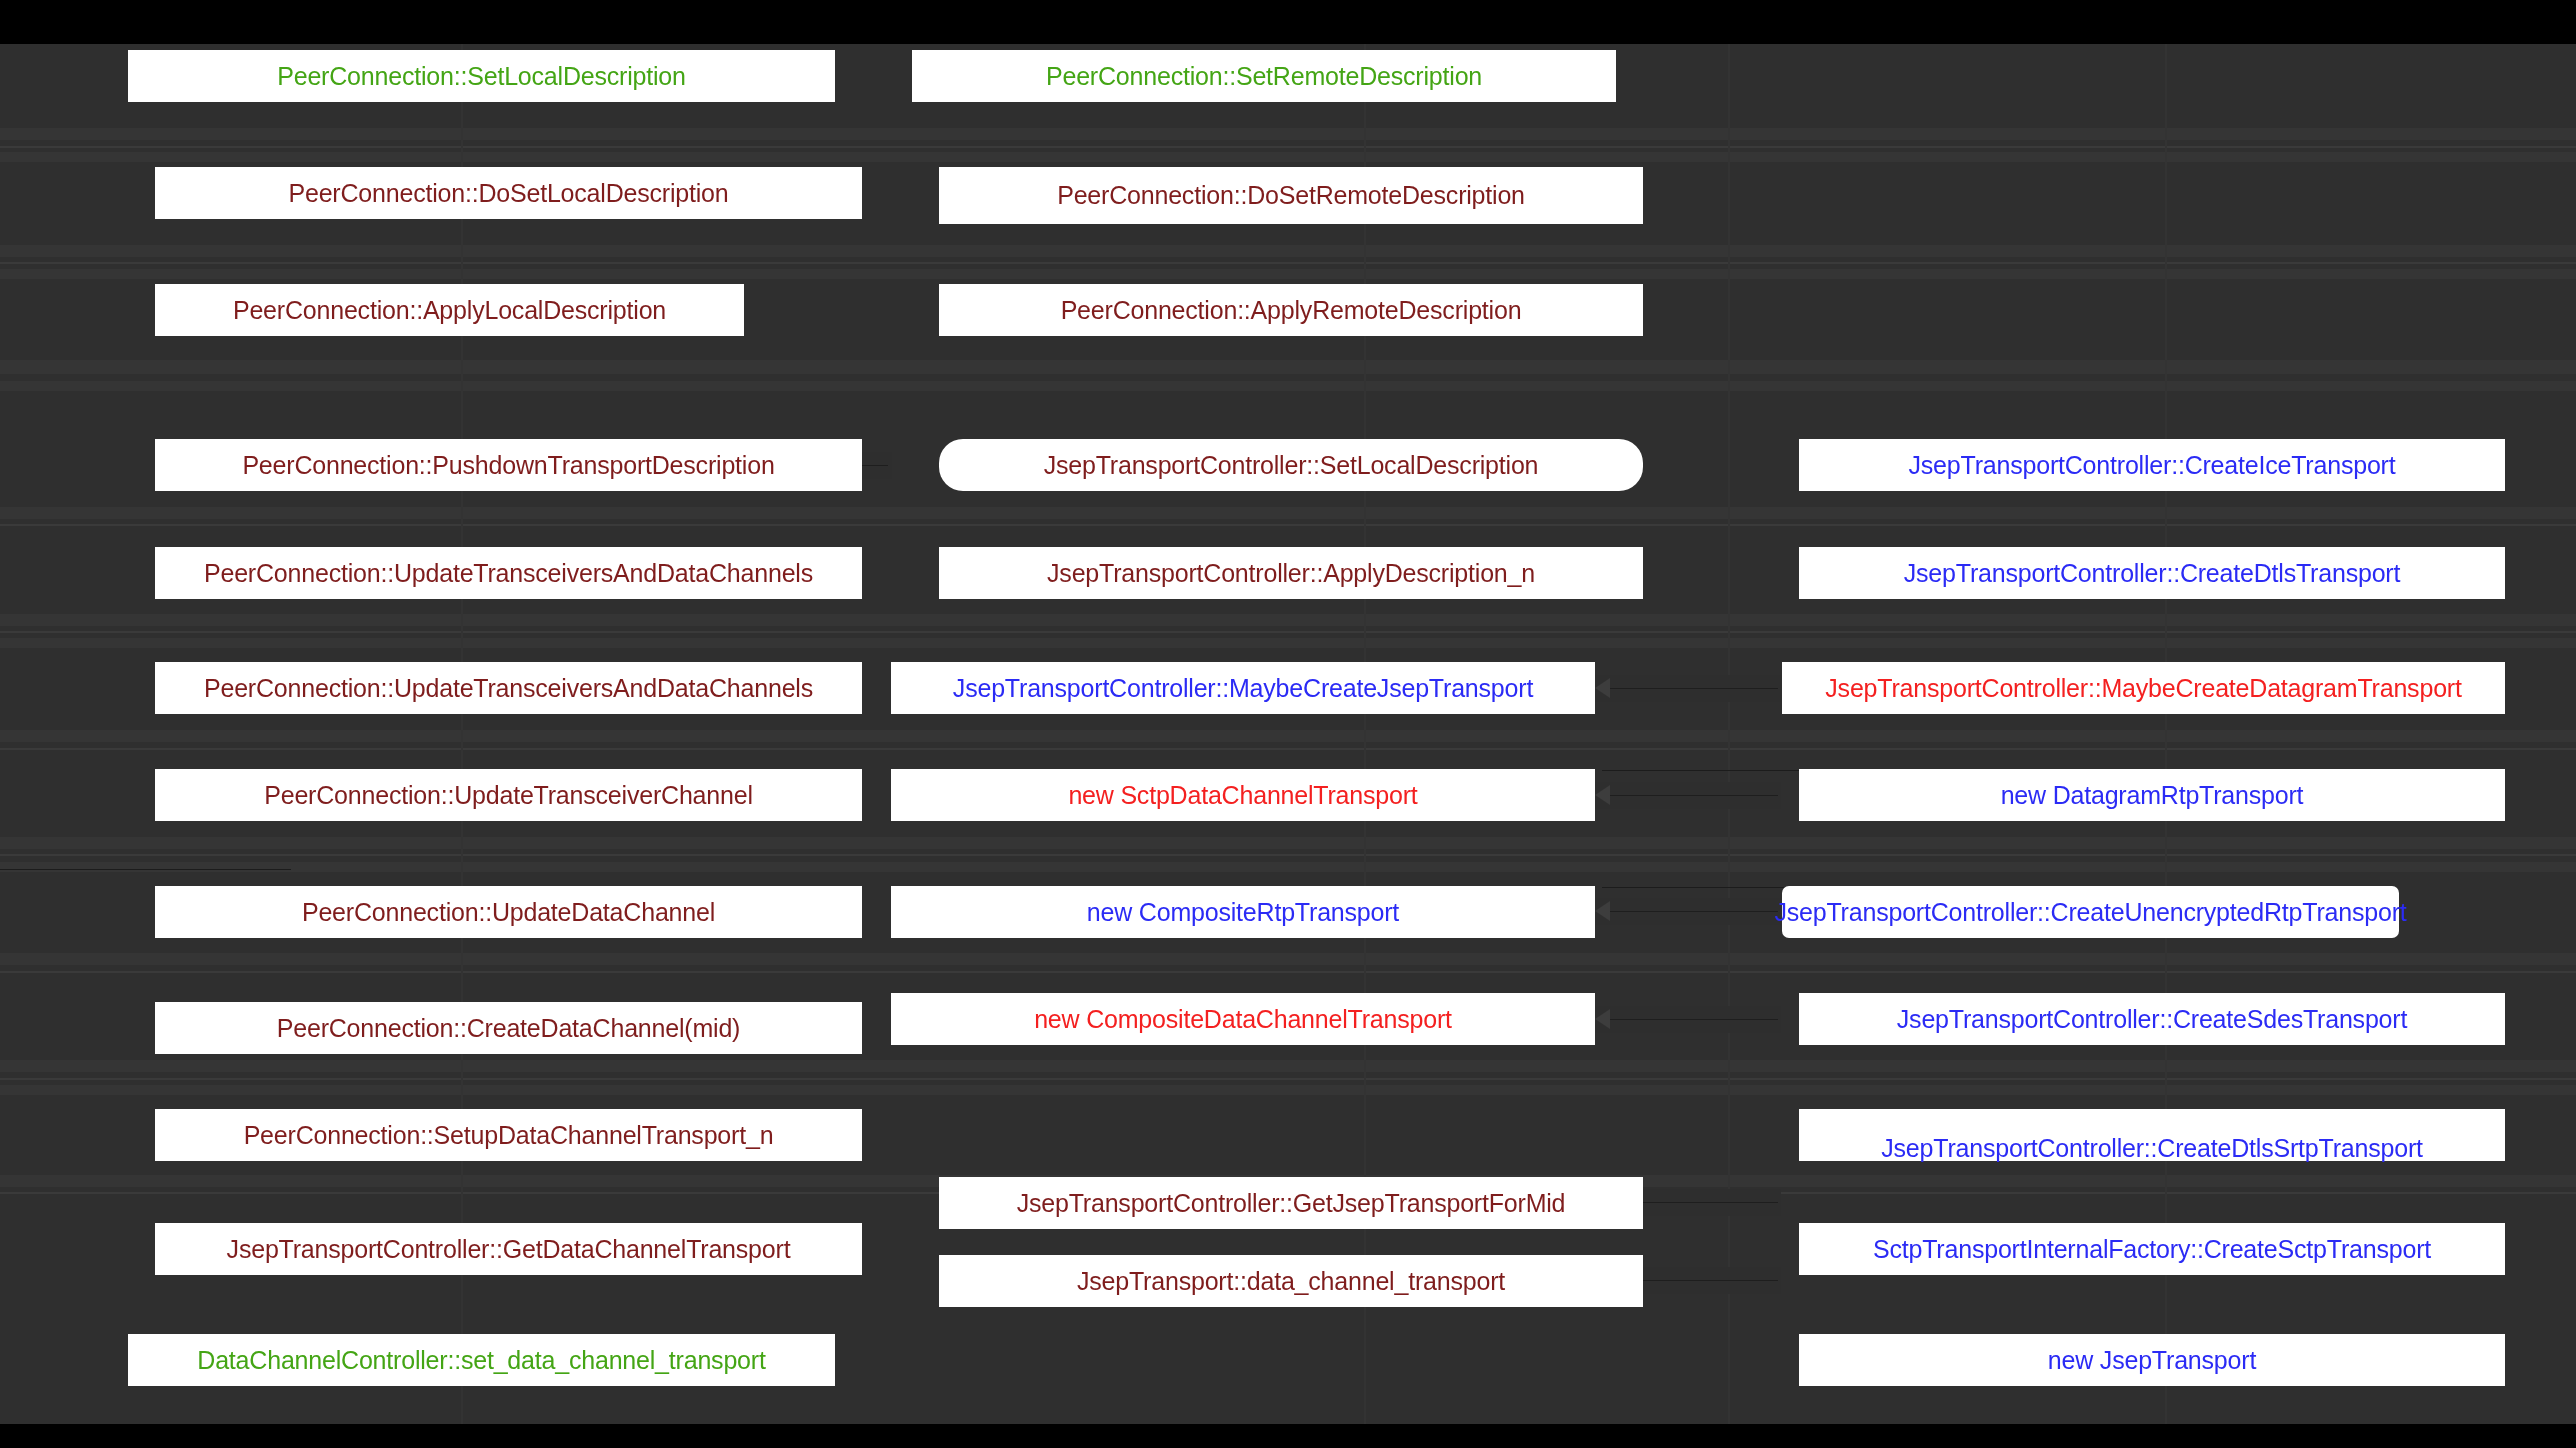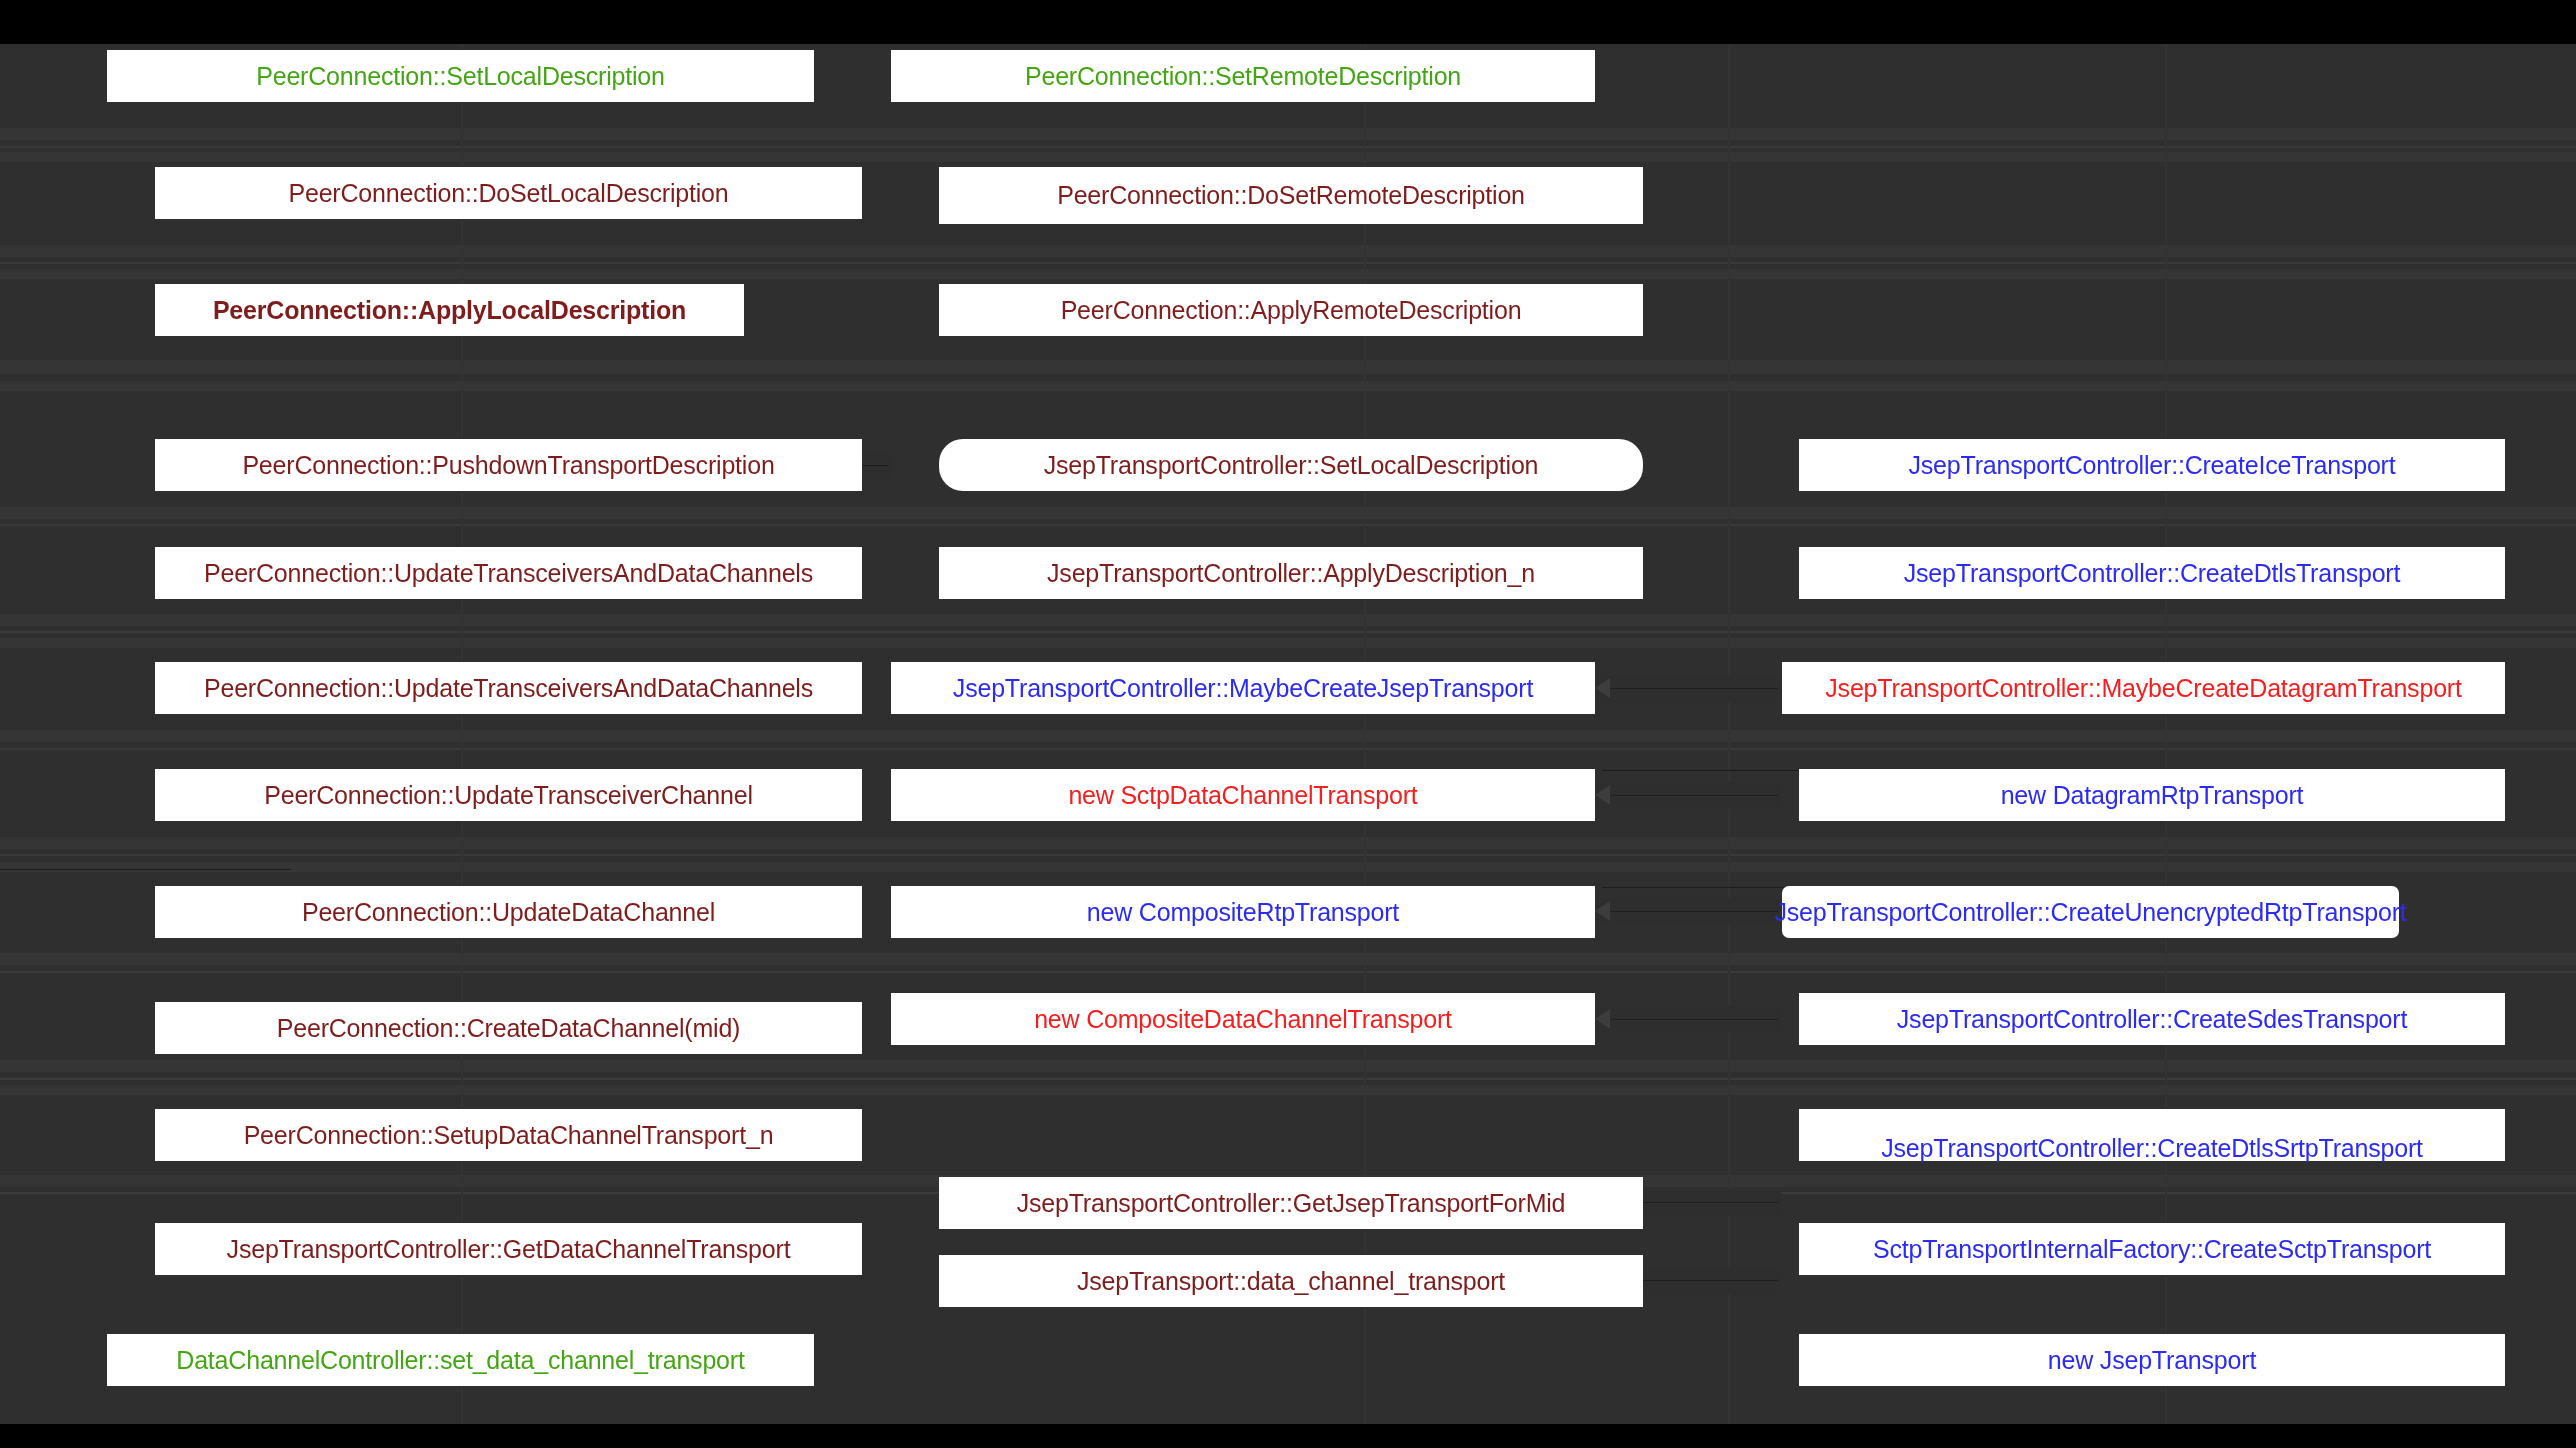--- a/index.html
+++ b/index.html
@@ -62,21 +62,21 @@
     display: flex;
     align-items: center;
     justify-content: center;
     box-sizing: border-box;
     font-size: 25px;
     line-height: 1;
     letter-spacing: -0.2px;
     white-space: nowrap;
     color: #3a3a3a;
   }
-  .node.green  { color: #44a515; }
+  .node.green  { color: #44a515; margin-left: 21px; }
   .node.blue   { color: #2b2bf5; }
   .node.red    { color: #f42020; }
   .node.black  { color: #7f1d1d; margin-left: 48px; }
 
   
   .conn {
     position: absolute;
     pointer-events: none;
   }
   .conn .stem {
@@ -178,21 +178,21 @@
       </div>
     </div>
 
   <div id="col1">
       <div class="node green" style="left: 107px; top: 50px; width: 707px; height: 52px;">
         <span>PeerConnection::SetLocalDescription</span>
       </div>
       <div class="node black" style="left: 107px; top: 167px; width: 707px; height: 52px;">
         <span>PeerConnection::DoSetLocalDescription</span>
       </div>
-      <div class="node black" style="left: 107px; top: 284px; width: 589px; height: 52px; font-weight: bold;">
+      <div class="node black" style="left: 107px; top: 284px; width: 589px; height: 52px;">
         <span>PeerConnection::ApplyLocalDescription</span>
       </div>
       <div class="node black" style="left: 107px; top: 439px; width: 707px; height: 52px;">
         <span>PeerConnection::PushdownTransportDescription</span>
       </div>
       <div class="node black" style="left: 107px; top: 547px; width: 707px; height: 52px;">
         <span>PeerConnection::UpdateTransceiversAndDataChannels</span>
       </div>
       <div class="node black" style="left: 107px; top: 662px; width: 707px; height: 52px;">
         <span>PeerConnection::UpdateTransceiversAndDataChannels</span>

